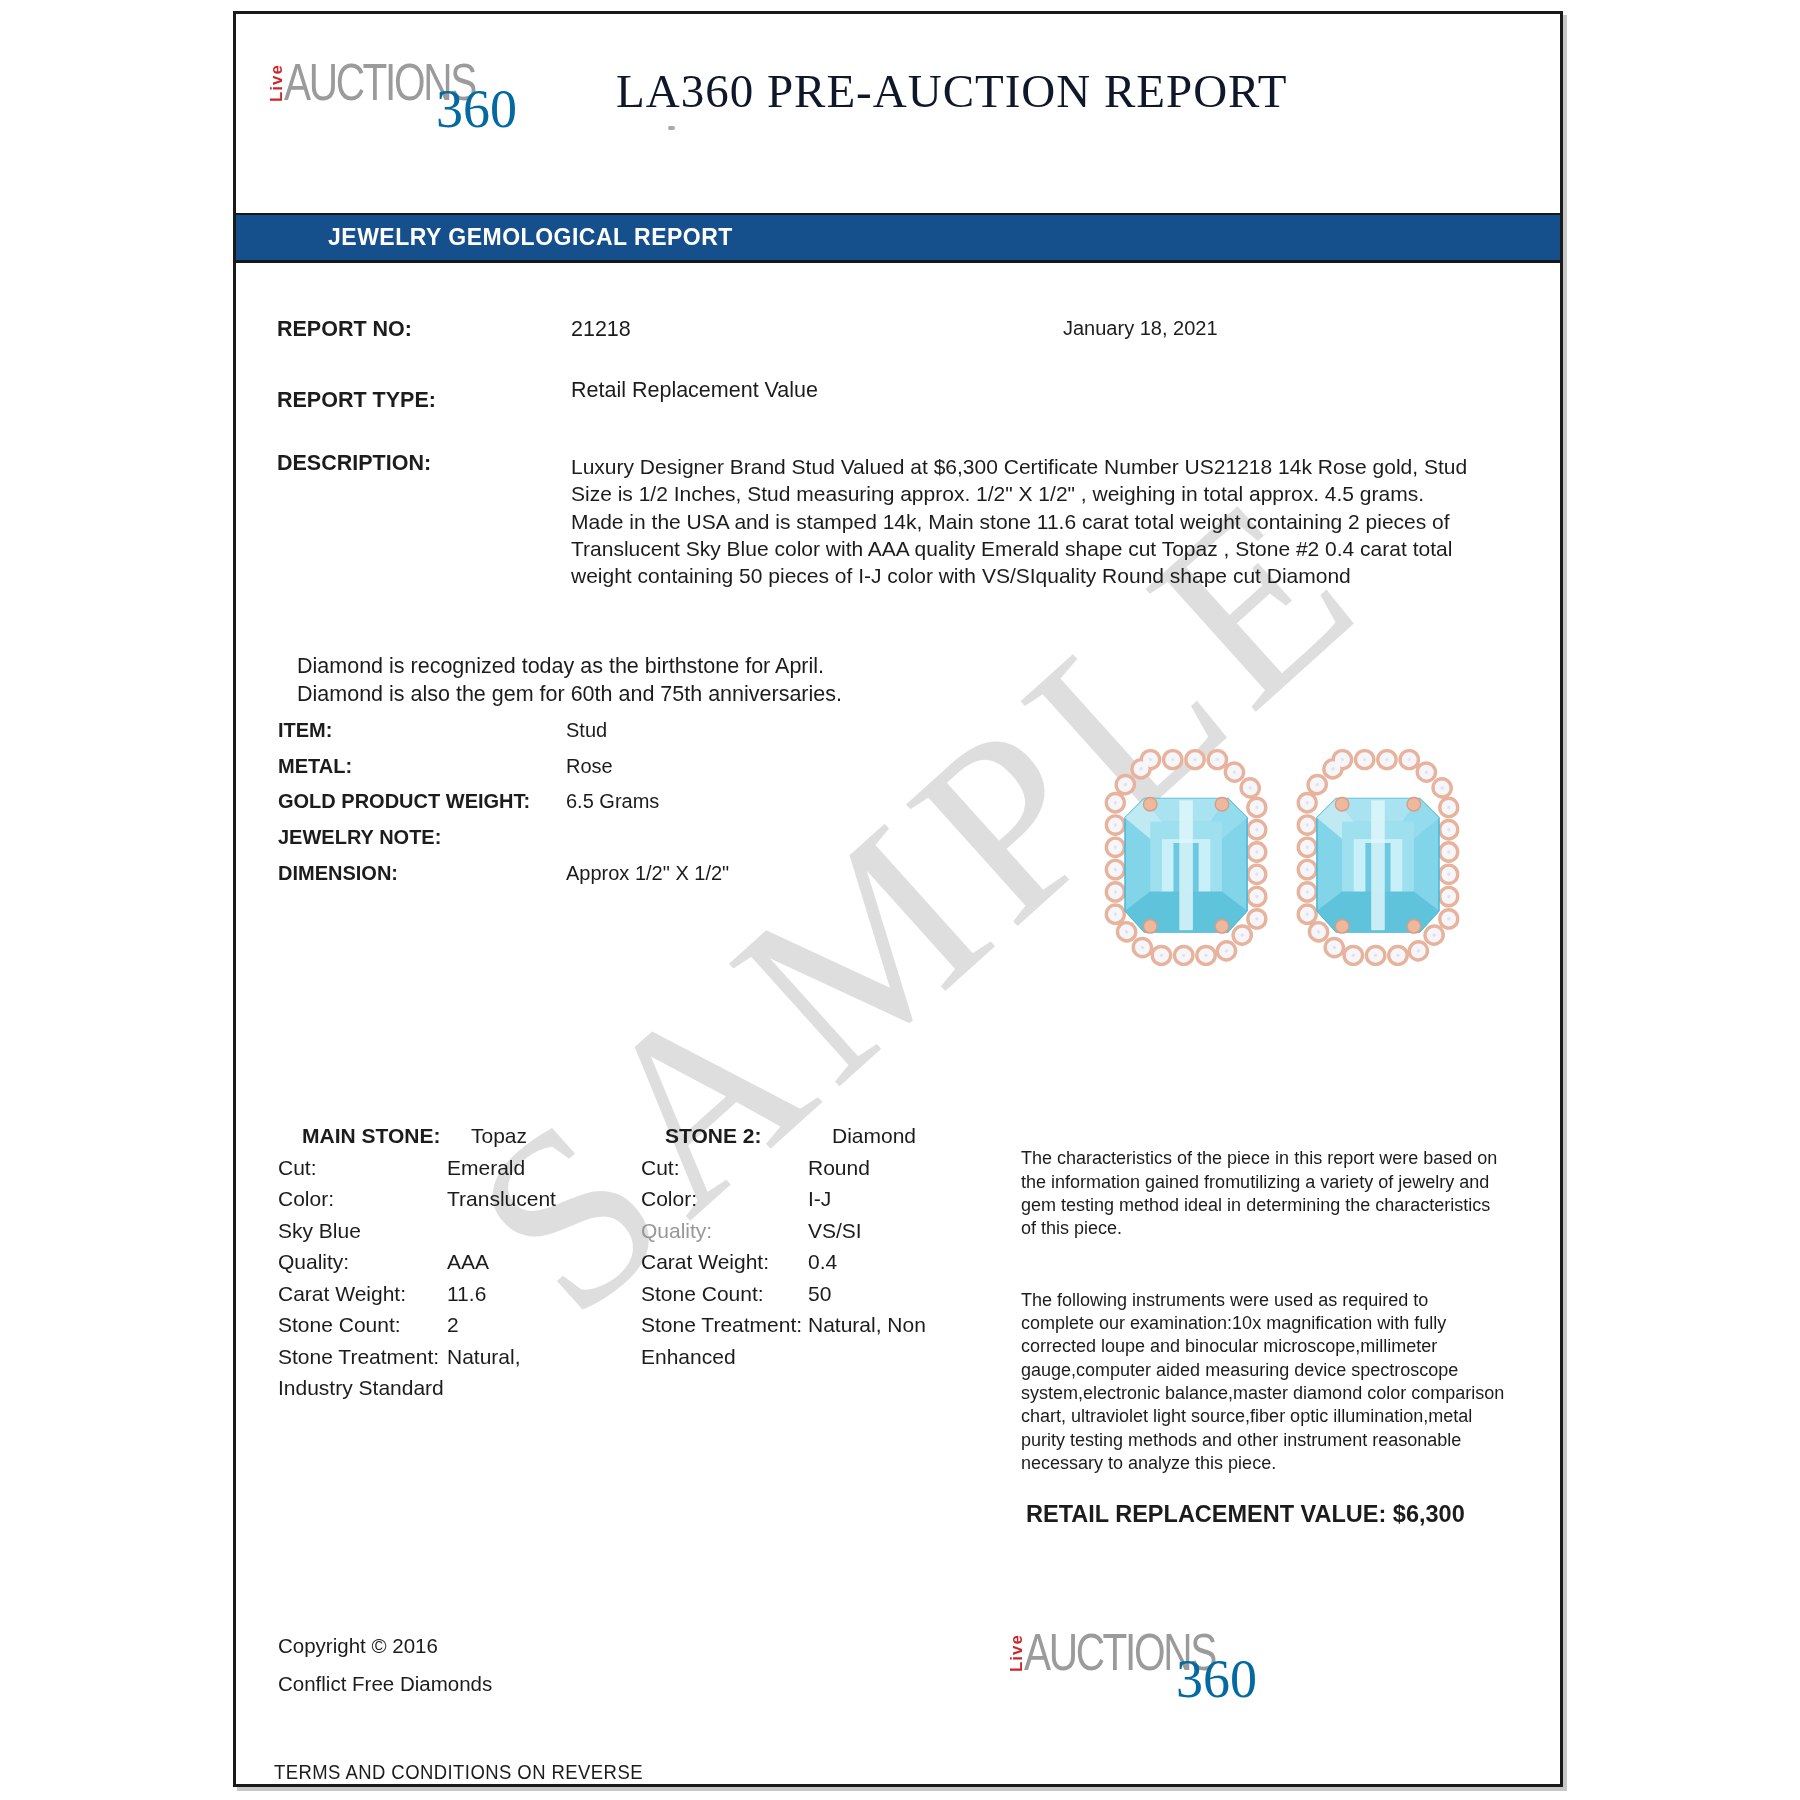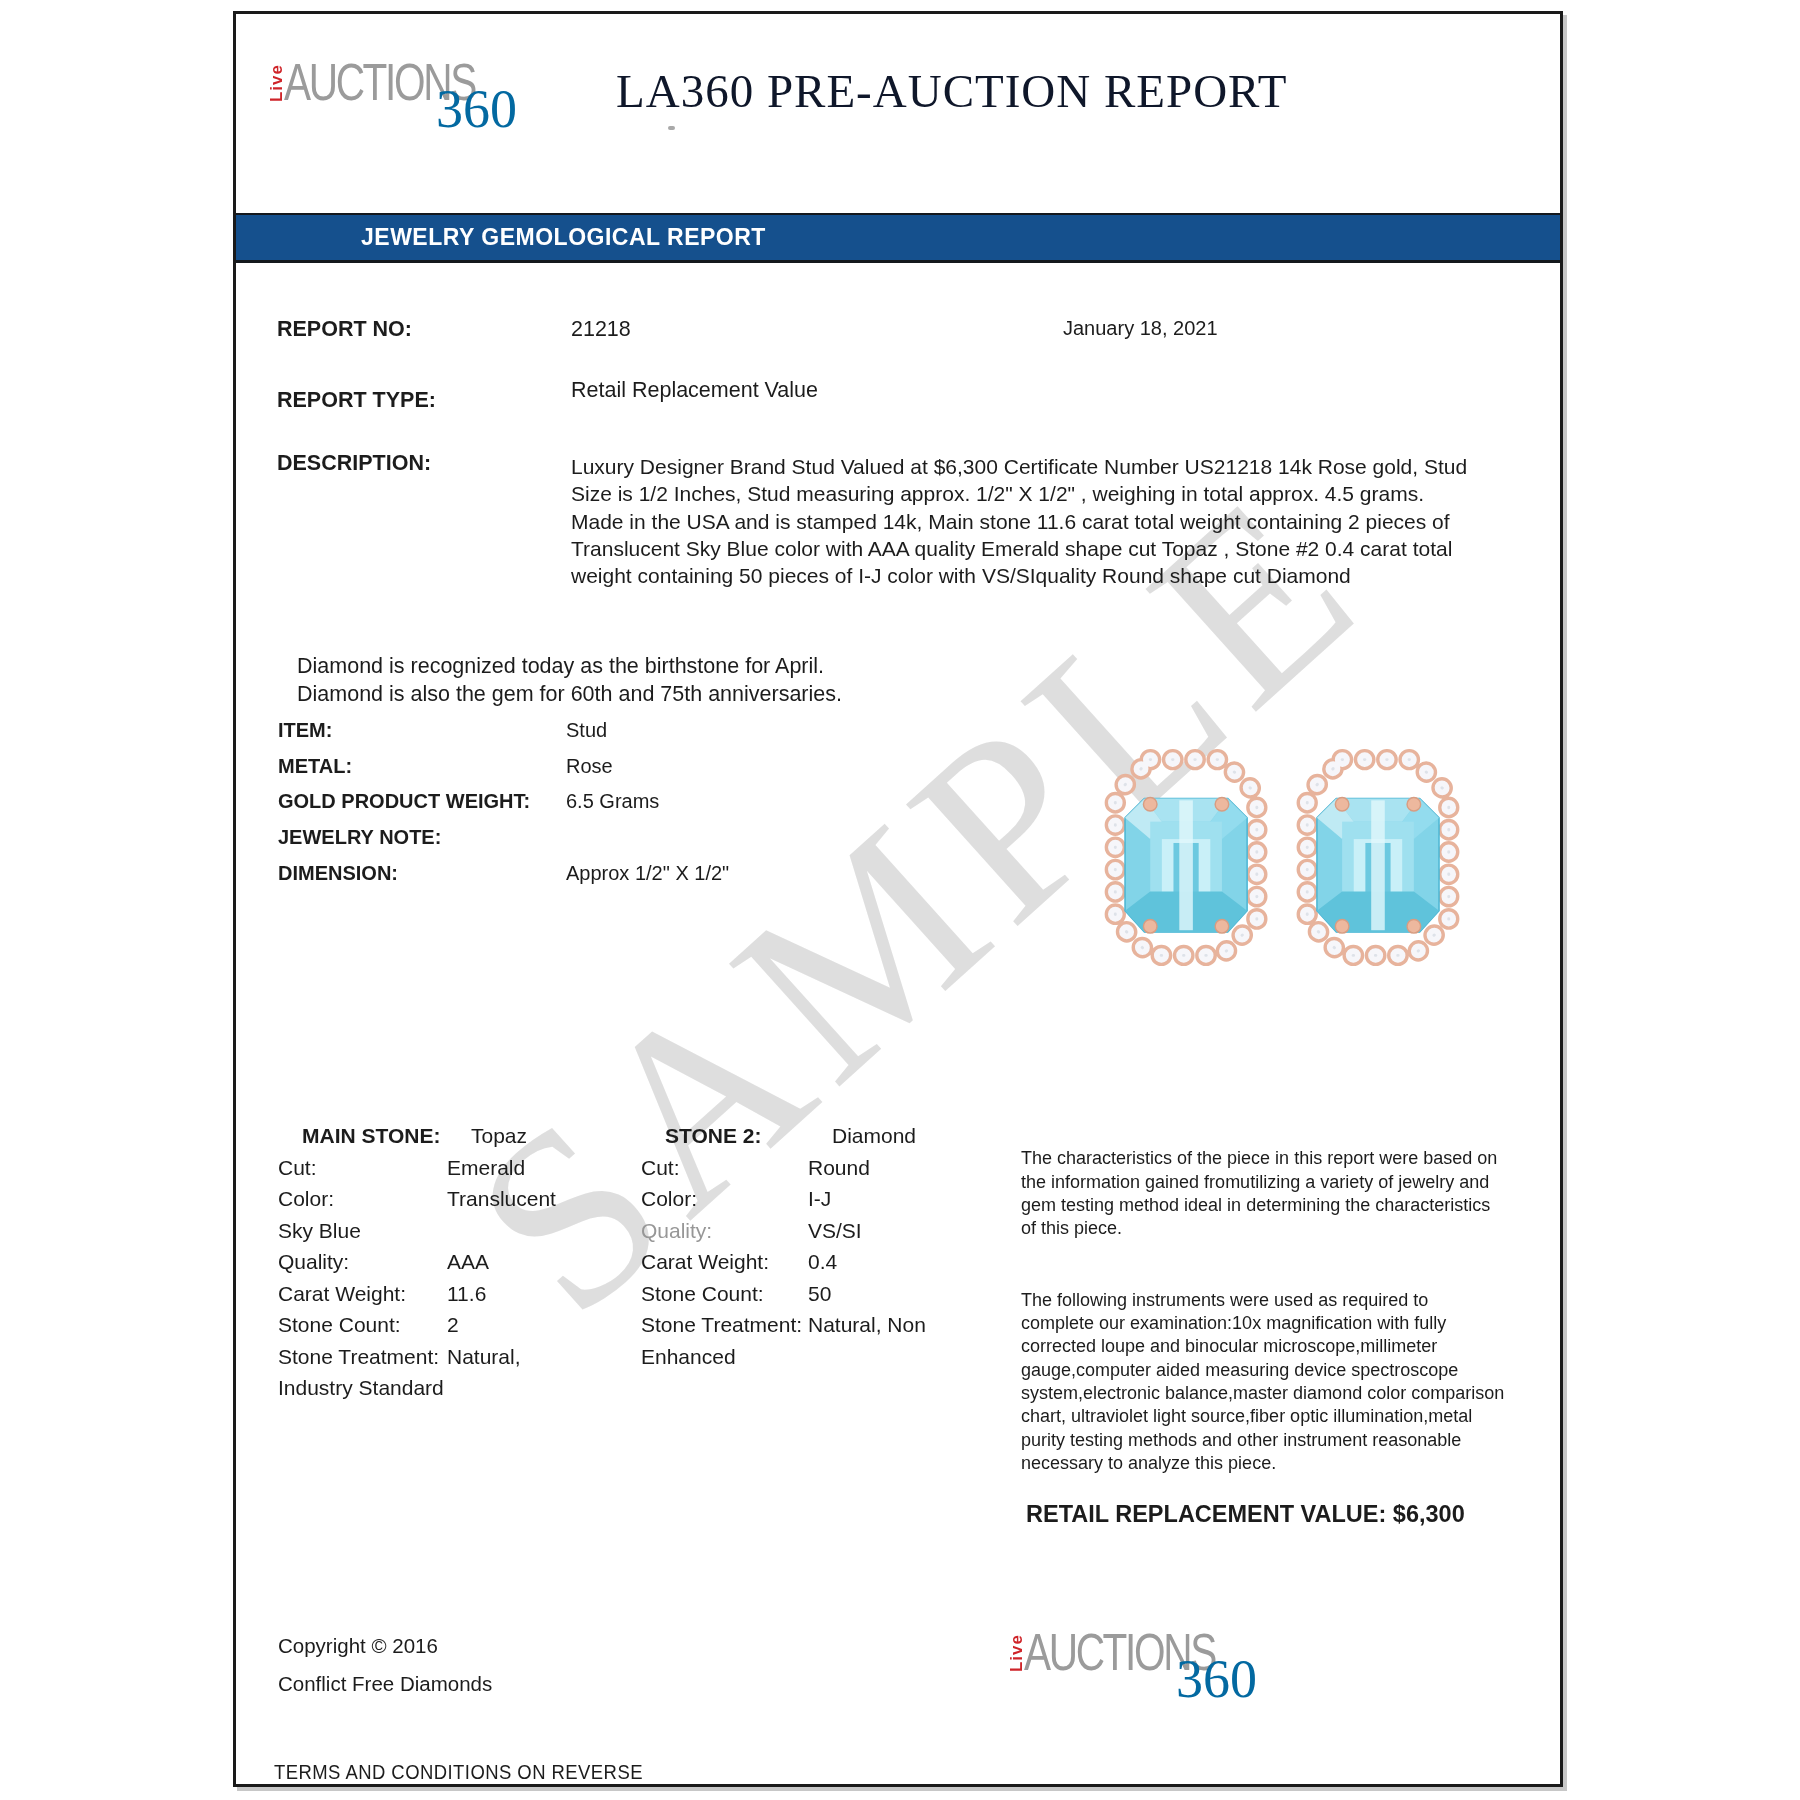--- a/index.html
+++ b/index.html
@@ -20,21 +20,21 @@
   .logo .auctions{position:absolute;left:16px;top:0;font-size:52px;line-height:1;color:#9b9b9b;
               letter-spacing:-3px;transform:scaleX(.78);transform-origin:left top;font-weight:400;}
   .logo .num{position:absolute;left:168px;top:26px;font-family:"Liberation Serif",serif;
               font-size:54px;line-height:1;color:#0369a1;}
   
   .title{position:absolute;left:380px;top:50px;font-family:"Liberation Serif",serif;
          font-size:47px;color:#0f172a;letter-spacing:1px;white-space:nowrap;}
   .title-dash{position:absolute;left:432px;top:112px;width:7px;height:4px;background:#a9a9a9;border-radius:2px;}
   .banner{position:absolute;left:0;top:199px;width:100%;height:50px;background:#15508d;
           border-top:2px solid #14181d;border-bottom:3px solid #14181d;box-sizing:border-box;
-          display:flex;align-items:center;padding-left:33px;}
+          display:flex;align-items:center;}
   .banner span{margin-left:92px;color:#ffffff;font-weight:700;font-size:23px;letter-spacing:.5px;}
   
   .r-label{position:absolute;left:41px;font-weight:700;font-size:21.5px;}
   .r-value{position:absolute;left:335px;font-size:21.5px;}
   .r-date{position:absolute;left:827px;font-size:20px;}
   .desc{position:absolute;left:335px;top:439px;width:990px;font-size:21px;line-height:27.3px;
         white-space:pre-line;}
   .notes{position:absolute;left:42px;top:638px;font-size:21.5px;line-height:28.2px;margin-left:19px;}
   
   .item-table{position:absolute;left:42px;top:705px;font-size:20px;}

